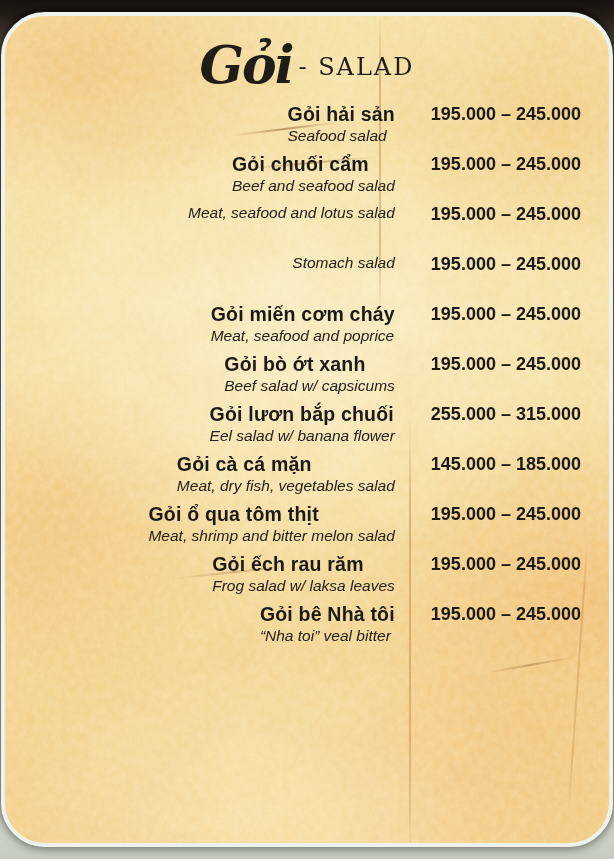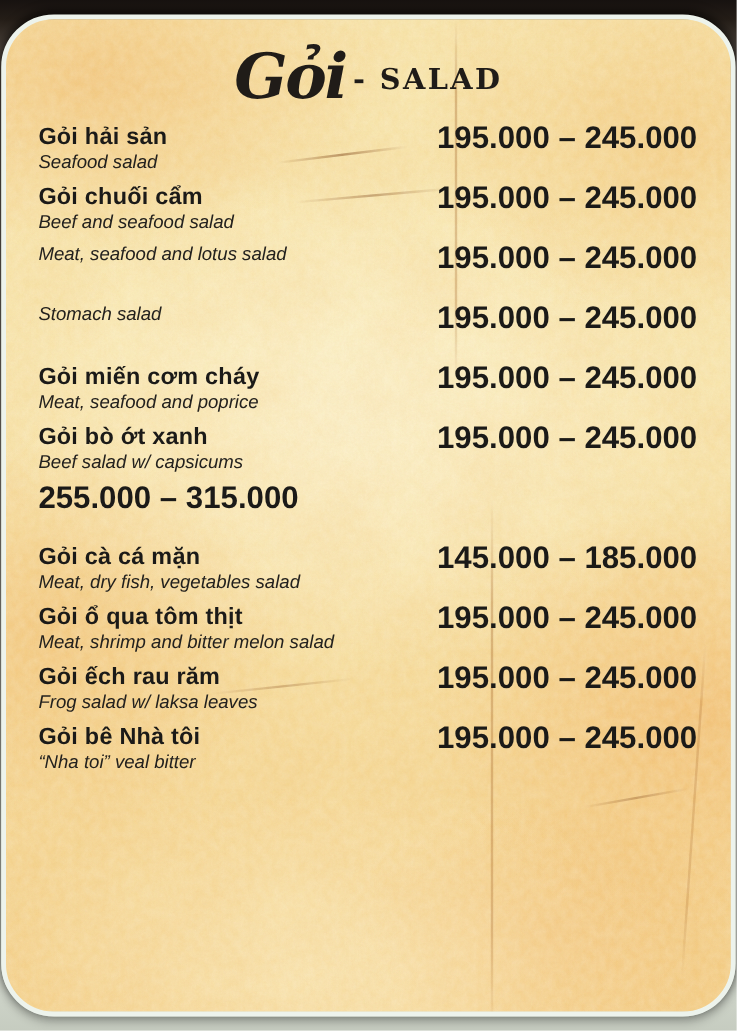--- a/index.html
+++ b/index.html
@@ -80,57 +80,58 @@
   .title-script {
     font-family: "DejaVu Serif", serif;
     font-style: italic;
     font-weight: 600;
     font-size: 52px;
     letter-spacing: -2px;
     color: #201c18;
   }
   .title-rest {
     font-family: "DejaVu Serif", "Liberation Serif", serif;
-    font-weight: 700;
+    font-weight: 400;
     font-size: 24px;
     letter-spacing: 2px;
     color: #201c18;
     vertical-align: 8px;
     margin-left: 6px;
   }
 
   .items {
     position: absolute;
     top: 87px; left: 27px; right: 28px;
   }
 
   .item {
     display: flex;
-    justify-content: space-between;
+    justify-content: flex-end;
     align-items: flex-start;
     height: 50px;
   }
   .item-name {
     font-size: 19.5px;
     font-weight: 700;
     line-height: 23px;
     letter-spacing: .2px;
   }
   .item-desc {
     font-size: 15.5px;
     font-style: italic;
     line-height: 19px;
     color: #23211e;
   }
   .item-price {
-    font-size: 26px;
+    font-size: 18px;
     font-weight: 700;
     line-height: 23px;
     white-space: nowrap;
     text-align: right;
+    margin-left: 36px;
   }
 </style>
 </head>
 <body>
 
 <div class="stage">
   <div class="card">
 
     <svg class="grain" xmlns="http://www.w3.org/2000/svg" preserveAspectRatio="none">
       <filter id="mottle" x="0" y="0" width="100%" height="100%">
@@ -203,20 +204,24 @@
 
   <div class="item">
     <div class="item-left">
       <div class="item-name">Gỏi bò ớt xanh</div>
       <div class="item-desc">Beef salad w/ capsicums</div>
     </div>
     <div class="item-price">195.000 – 245.000</div>
   </div>
 
   <div class="item">
+    <div class="item-left">
+      <div class="item-name">Gỏi lươn bắp chuối</div>
+      <div class="item-desc">Eel salad w/ banana flower</div>
+    </div>
     <div class="item-price">255.000 – 315.000</div>
   </div>
 
   <div class="item">
     <div class="item-left">
       <div class="item-name">Gỏi cà cá mặn</div>
       <div class="item-desc">Meat, dry fish, vegetables salad</div>
     </div>
     <div class="item-price">145.000 – 185.000</div>
   </div>

